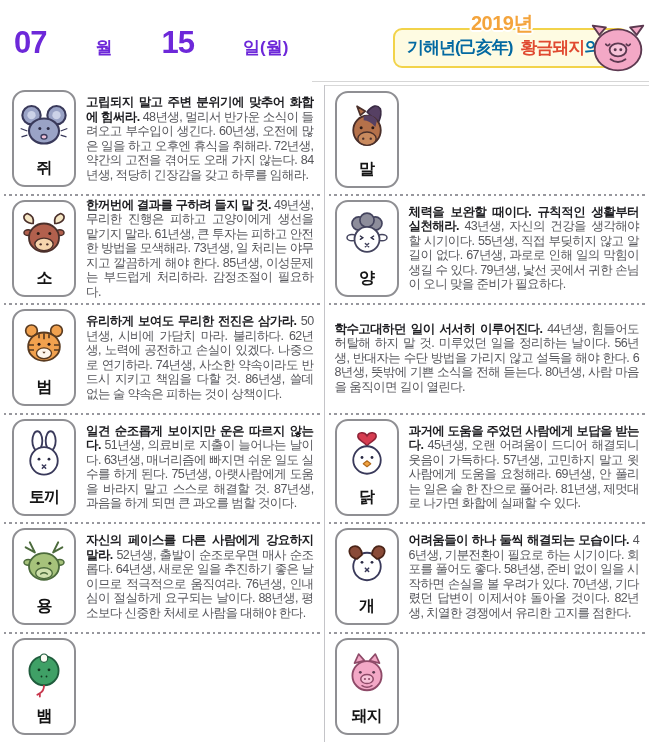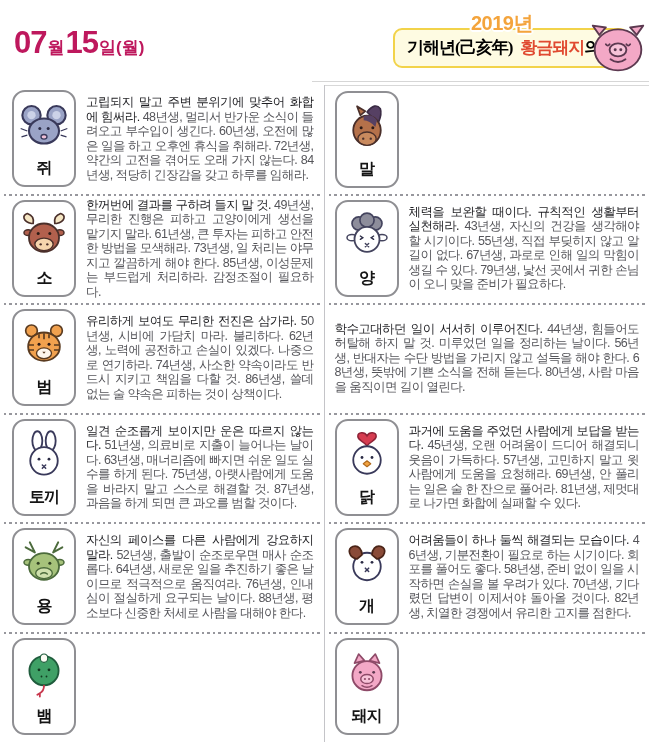--- a/index.html
+++ b/index.html
@@ -9,34 +9,34 @@
     font-family:"Liberation Sans", sans-serif; position:relative;
   }
   
   .header {
     height:85px; display:flex; align-items:center; position:relative;
     padding:0 6px 0 14px;
   }
   .header::after{
     content:""; position:absolute; left:48%; right:0; bottom:3px; height:1px; background:#d6d6d6;
   }
-  .date { white-space:nowrap; color:#be185d; display:flex; align-items:baseline; }
+  .date { white-space:nowrap; color:#6d28d9; display:flex; align-items:baseline;gap:48px; }
   .d-big { font-size:31px; font-weight:bold; letter-spacing:-1px; }
   .d-small { font-size:17px; font-weight:bold; margin:0 1px; }
   .title { display:flex; align-items:baseline; margin-left:34px; white-space:nowrap; }
   .t1 { font-size:35px; font-weight:bold; color:#47474f; letter-spacing:-2px; }
   .t2 { font-size:47px; font-weight:bold; color:#5a5ea9; letter-spacing:-2px; margin-left:7px; }
   .badge-wrap { margin-left:auto; position:relative; width:250px; height:62px; }
   .badge-box {
     position:absolute; left:0; right:14px; top:16px; height:40px;
     border:2px solid #f2d34a; background:#fefbe2; border-radius:9px;
     display:flex; align-items:center; padding-left:12px;
     font-size:17px; font-weight:bold; white-space:nowrap; letter-spacing:-1px;
   }
-  .b-dark { color:#000000;font-family:Liberation Serif, serif; }
+  .b-dark { color:#0369a1; }
   .b-red { color:#e04a31;padding-left:8px; }
   .badge-year {
     position:absolute; top:-2px; left:78px; z-index:2;
     font-size:20px; font-weight:bold; color:#f4a43c; letter-spacing:-0.5px;
     text-shadow:-2px 0 #fff, 2px 0 #fff, 0 -2px #fff, 0 2px #fff, -1px -1px #fff, 1px 1px #fff, -1px 1px #fff, 1px -1px #fff;
   }
   .badge-pig { position:absolute; right:-4px; top:8px; width:58px; height:56px; z-index:2; }
   
   .grid {
     display:grid; grid-template-columns:1fr 1fr; grid-template-rows:repeat(6,109.5px);
@@ -52,21 +52,21 @@
     width:64px; min-width:64px; height:97px; border:2px solid #8f8f93; border-radius:13px;
     display:flex; flex-direction:column; align-items:center; justify-content:space-between;
     padding:9px 2px 6px 2px; margin-right:10px; background:#fff;
   }
   .animal-box svg { width:50px; height:50px; }
   .animal-name { font-size:16px; font-weight:bold; color:#141414; letter-spacing:-1px; white-space:nowrap; }
   .fortune {
     flex:1; font-size:12.5px; line-height:14.5px; color:#55555a;
     text-align:justify; word-break:break-all; letter-spacing:-0.6px;
   }
-  .lead { font-weight:normal; color:#1e1e22;margin-top:44px; }
+  .lead { font-weight:bold; color:#1e1e22;margin-top:44px; }
 </style>
 </head>
 <body>
 
 <div class="page">
 
   <header class="header">
     <div class="date">
       <span class="d-big">07</span>
         <span class="d-small">월</span>

